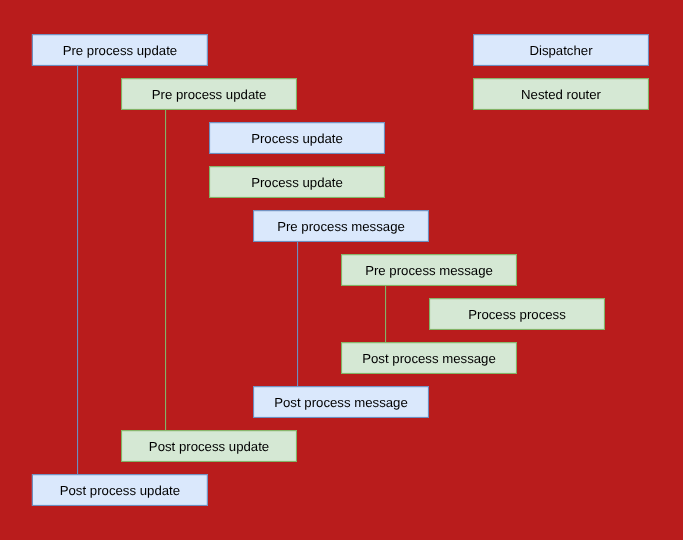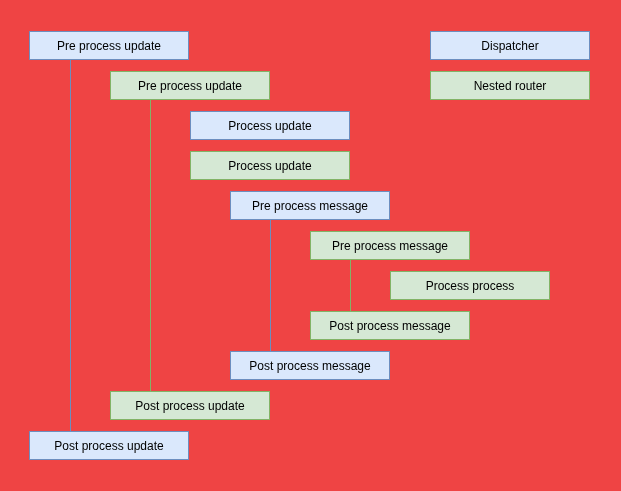--- a/index.html
+++ b/index.html
@@ -54,21 +54,21 @@
   .edge.blue {
     background: #6c8ebf;
   }
   .edge.green {
     background: #82b366;
   }
 </style>
 </head>
 <body>
 
-<div id="canvas" style="width: 621px; height: 491px; background: #ef4444;">
+<div id="canvas" style="width: 621px; height: 491px; background: #b91c1c;">
     <div class="edge blue" style="left: 70px; top: 60px; height: 371px;"></div>
     <div class="edge green" style="left: 150px; top: 100px; height: 291px;"></div>
     <div class="edge blue" style="left: 270px; top: 220px; height: 131px;"></div>
     <div class="edge green" style="left: 350px; top: 260px; height: 51px;"></div>
     <div class="node blue" style="left: 29px; top: 31px; width: 160px; height: 29px;">
       <span class="label">Pre process update</span>
     </div>
     <div class="node green" style="left: 110px; top: 71px; width: 160px; height: 29px;">
       <span class="label">Pre process update</span>
     </div>

